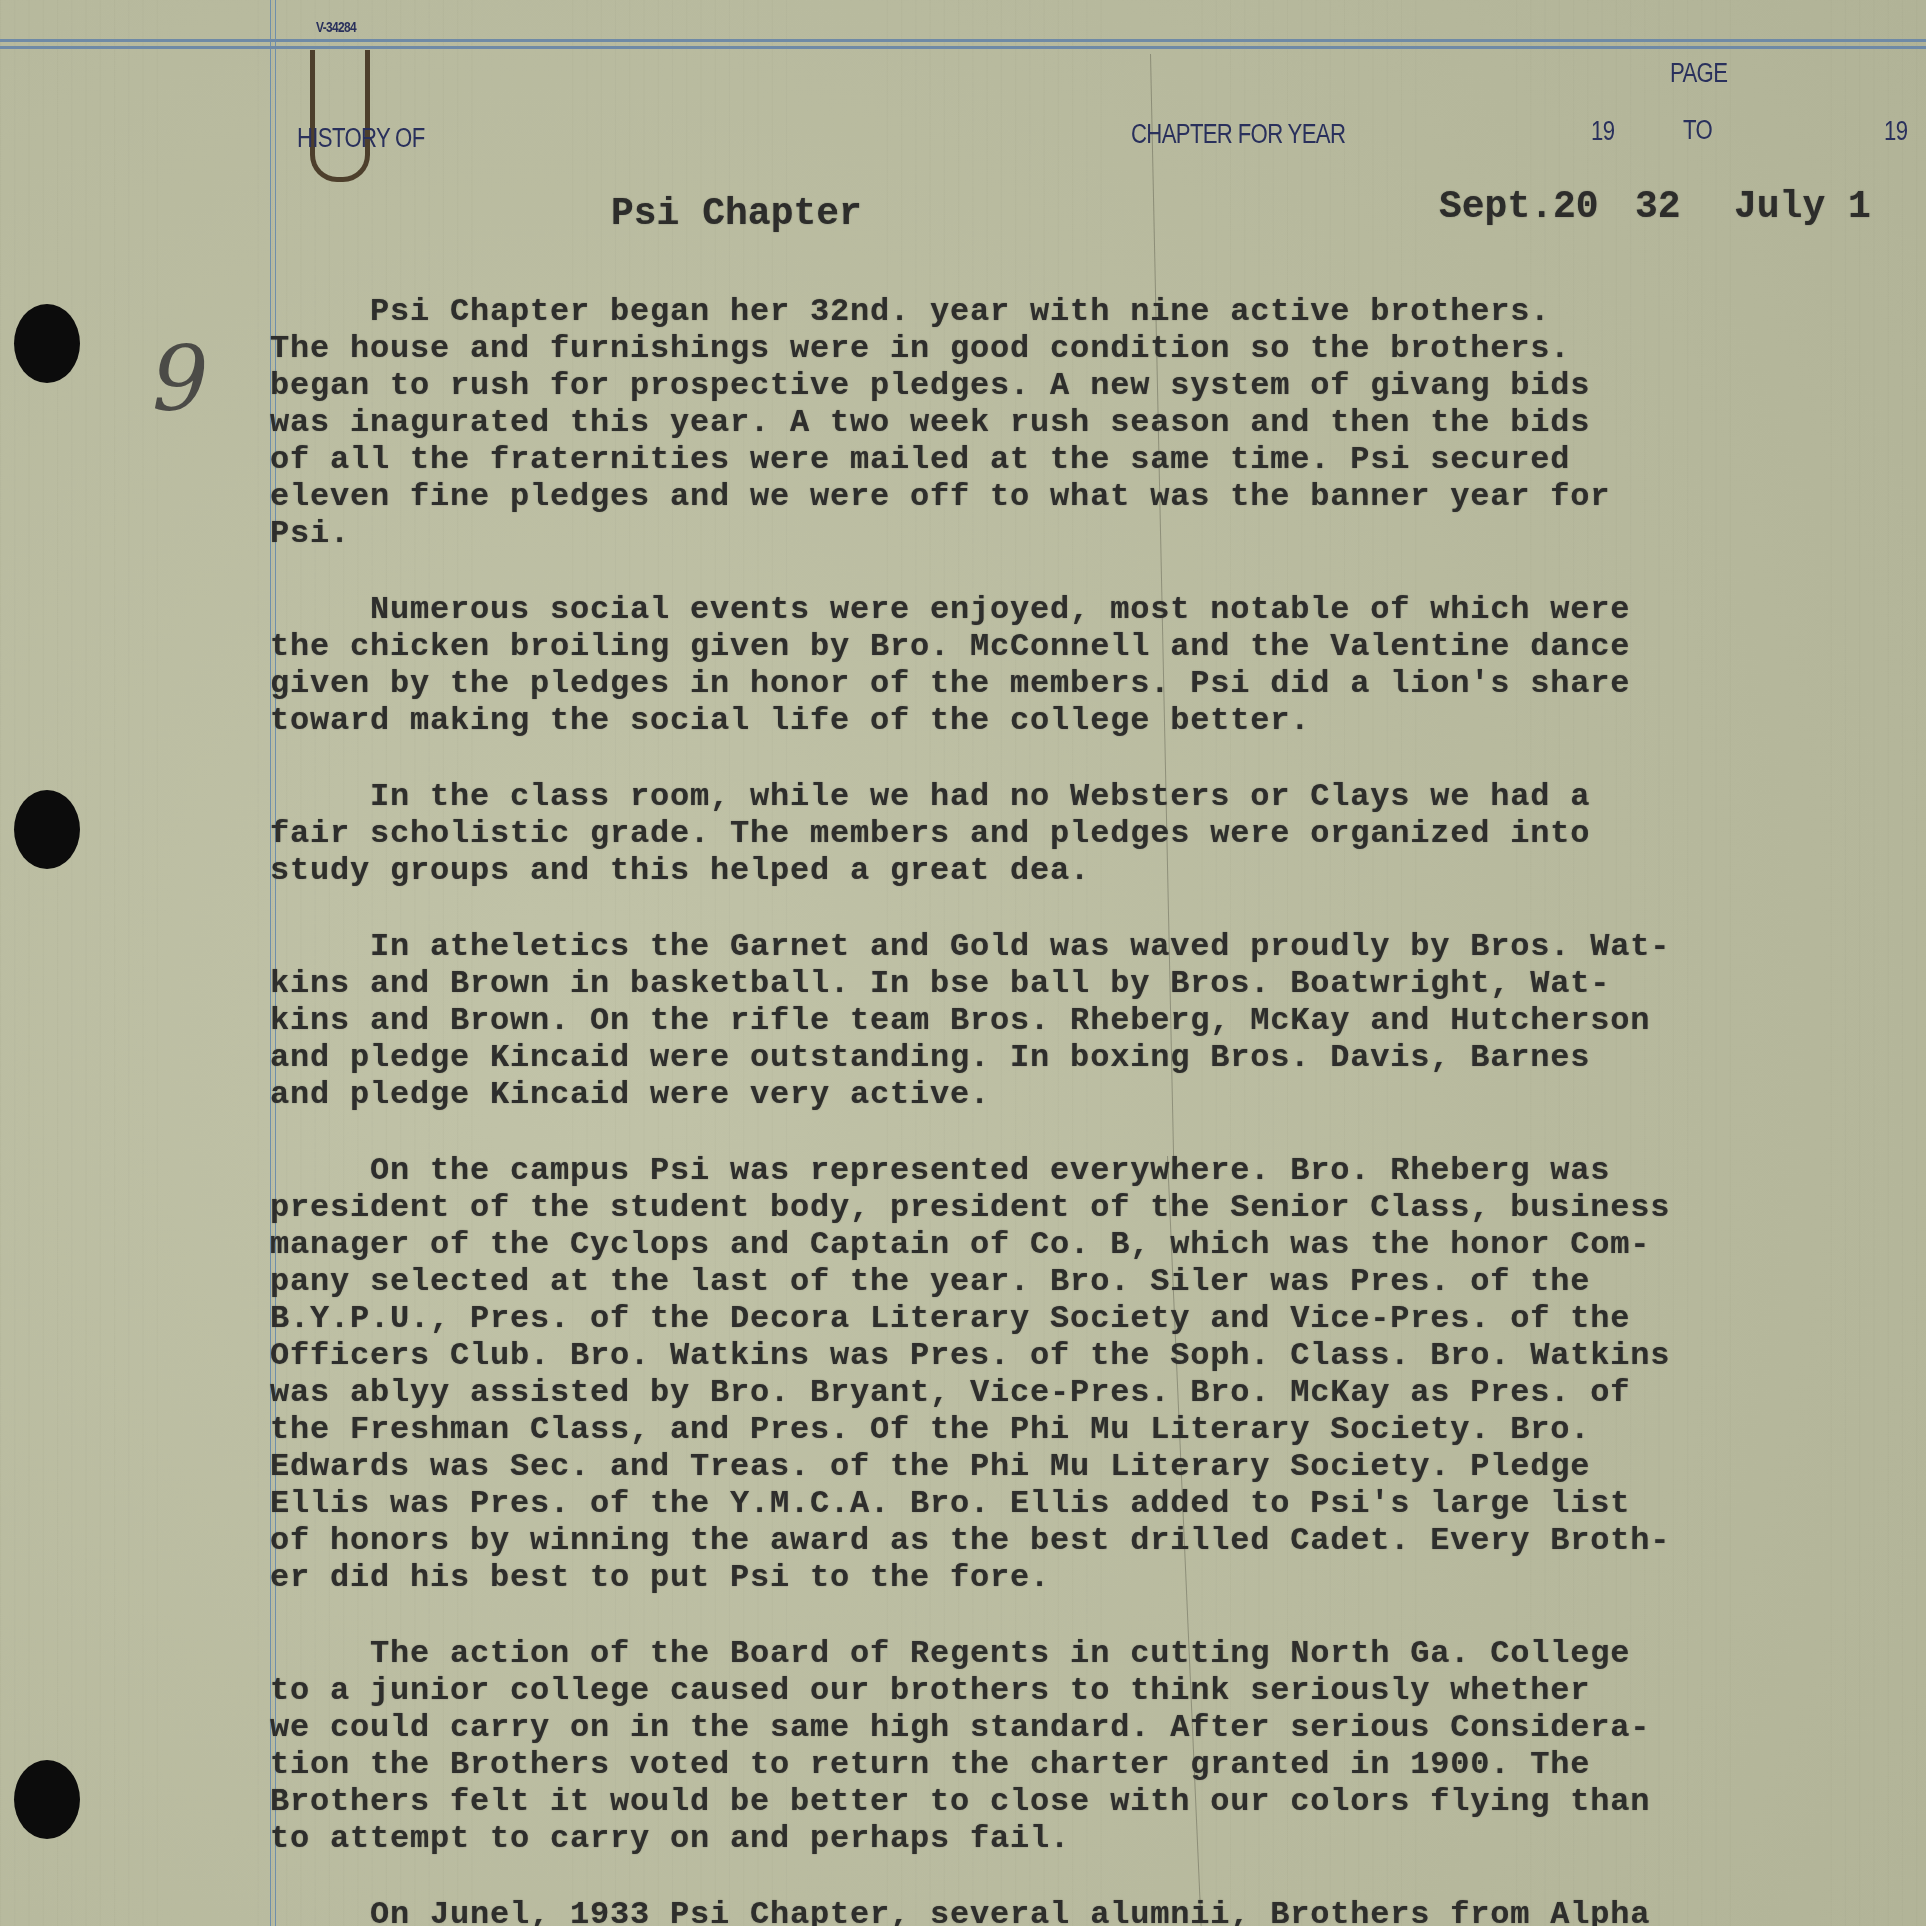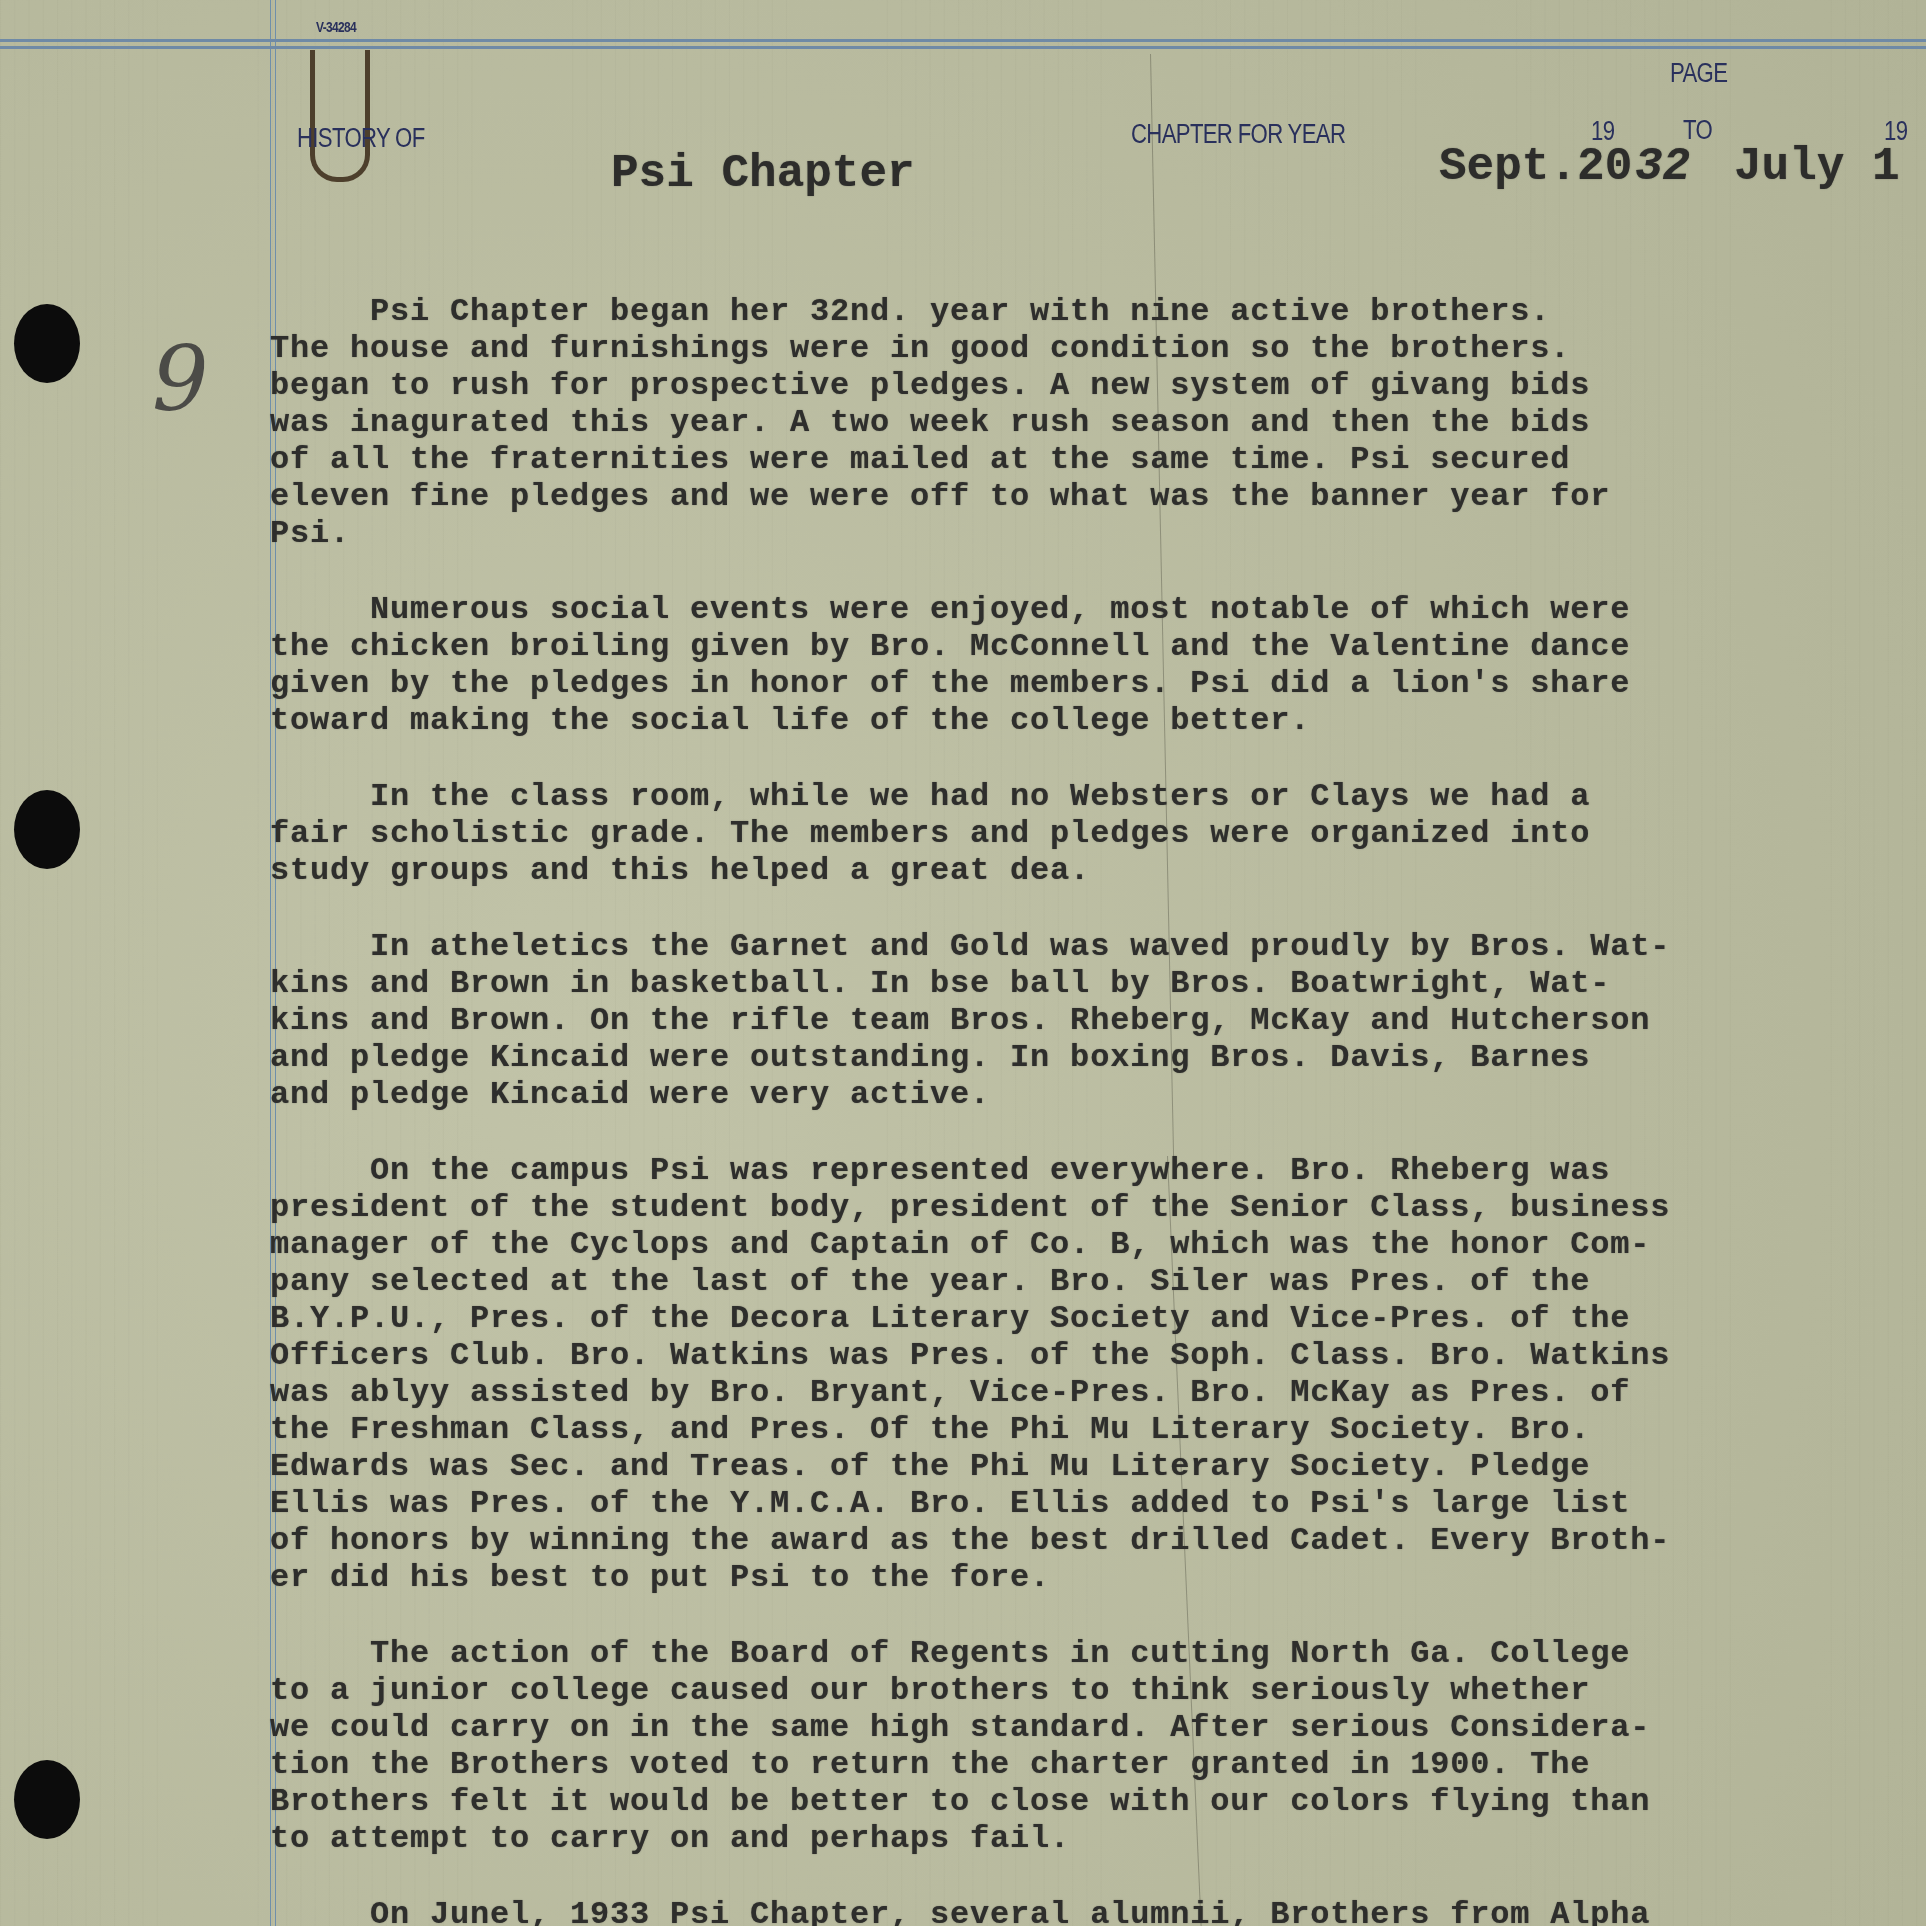--- a/index.html
+++ b/index.html
@@ -84,24 +84,25 @@
       border-top: none;
       border-radius: 0 0 27px 27px;
       opacity: 0.85;
     }
 
     
     .typed-field {
       position: absolute;
       font-family: "Liberation Mono", "DejaVu Sans Mono", monospace;
       font-weight: bold;
-      font-size: 46px;
+      font-size: 38px;
       color: #2d2d2b;
       white-space: pre;
       text-shadow: 0 0 1.2px rgba(40,40,38,0.55);
+      margin-top: 44px;
     }
 
     
     .body-text {
       position: absolute;
       left: 270px;
       top: 293px;
       width: 1718px;
     }
     .para {
@@ -147,21 +148,21 @@
 <div class="pencil-mark"></div>
 <div class="form-label" style="left:297px; top:123px;">HISTORY OF</div>
 <div class="form-label" style="left:1131px; top:119px;">CHAPTER FOR YEAR</div>
 <div class="form-label" style="left:1591px; top:116px;">19</div>
 <div class="form-label" style="left:1683px; top:115px;">TO</div>
 <div class="form-label" style="left:1884px; top:116px;">19</div>
 <div class="form-label" style="left:1670px; top:58px;">PAGE</div>
 
 <div class="typed-field" style="left:611px; top:148px;">Psi Chapter</div>
 <div class="typed-field" style="left:1439px; top:141px;text-align:center;">Sept.20</div>
-<div class="typed-field" style="left:1635px; top:141px;font-style:italic;">32</div>
+<div class="typed-field" style="left:1635px; top:141px;">32</div>
 <div class="typed-field" style="left:1734px; top:141px;">July 1</div>
 
 <div class="body-text">
 
   <div class="para">
     <span class="line">     Psi Chapter began her 32nd. year with nine active brothers.</span>
     <span class="line">The house and furnishings were in good condition so the brothers.</span>
     <span class="line">began to rush for prospective pledges. A new system of givang bids</span>
     <span class="line">was inagurated this year. A two week rush season and then the bids</span>
     <span class="line">of all the fraternities were mailed at the same time. Psi secured</span>

